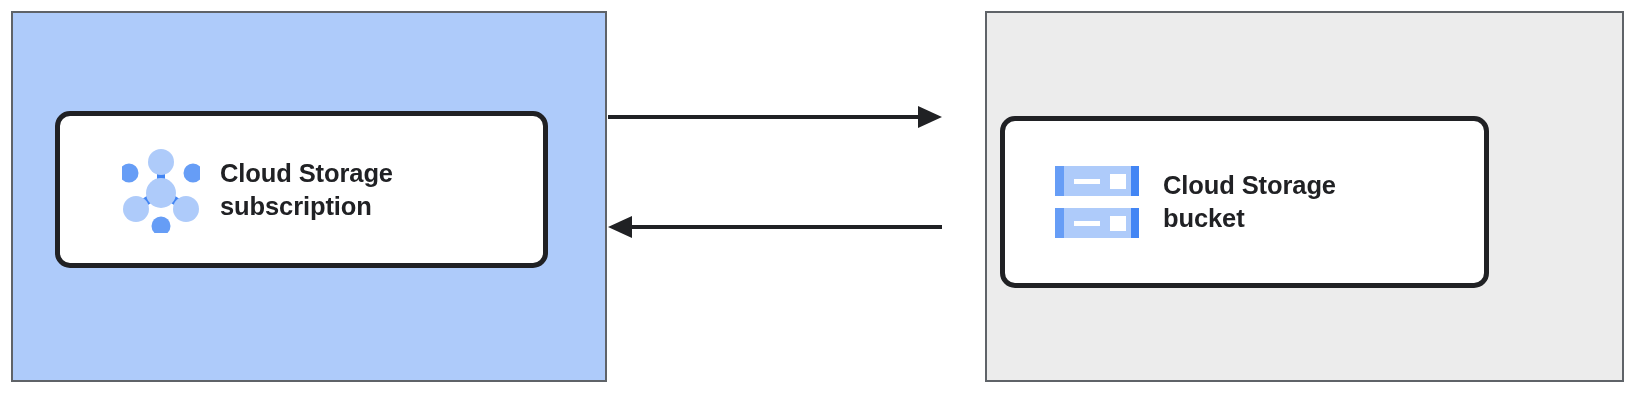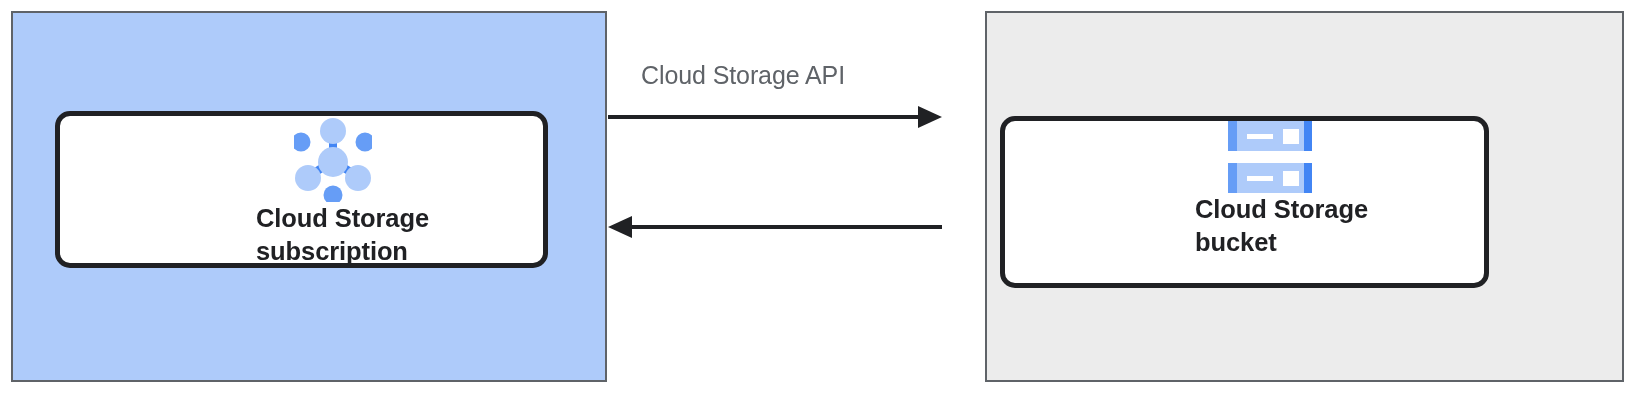--- a/index.html
+++ b/index.html
@@ -42,21 +42,21 @@
   }
 
   
   .card {
     position: absolute;
     box-sizing: border-box;
     background: #ffffff;
     border: 5px solid #202124;
     border-radius: 15px;
     display: flex;
-    flex-direction: column;
+    flex-direction: row;
     align-items: center;
   }
   #card-subscription {
     left: 55px;
     top: 111px;
     width: 493px;
     height: 157px;
     padding-left: 62px;
   }
   #card-bucket {
@@ -173,21 +173,20 @@
     <span class="card-label">Cloud Storage
 bucket</span>
   </div>
 
   <div class="arrow-group" id="arrow-request">
     <svg class="arrow-svg" width="334" height="26" viewBox="0 0 334 26" xmlns="http://www.w3.org/2000/svg">
       <line x1="0" y1="13" x2="316" y2="13" stroke="#202124" stroke-width="4"></line>
       <polygon points="334,13 310,2 310,24" fill="#202124"></polygon>
     </svg>
   </div>
-  <span class="arrow-label" id="label-request">Cloud Storage API</span>
 
   <div class="arrow-group" id="arrow-response">
     <svg class="arrow-svg" width="334" height="26" viewBox="0 0 334 26" xmlns="http://www.w3.org/2000/svg">
       <line x1="18" y1="13" x2="334" y2="13" stroke="#202124" stroke-width="4"></line>
       <polygon points="0,13 24,2 24,24" fill="#202124"></polygon>
     </svg>
   </div>
 
 </div>
 

